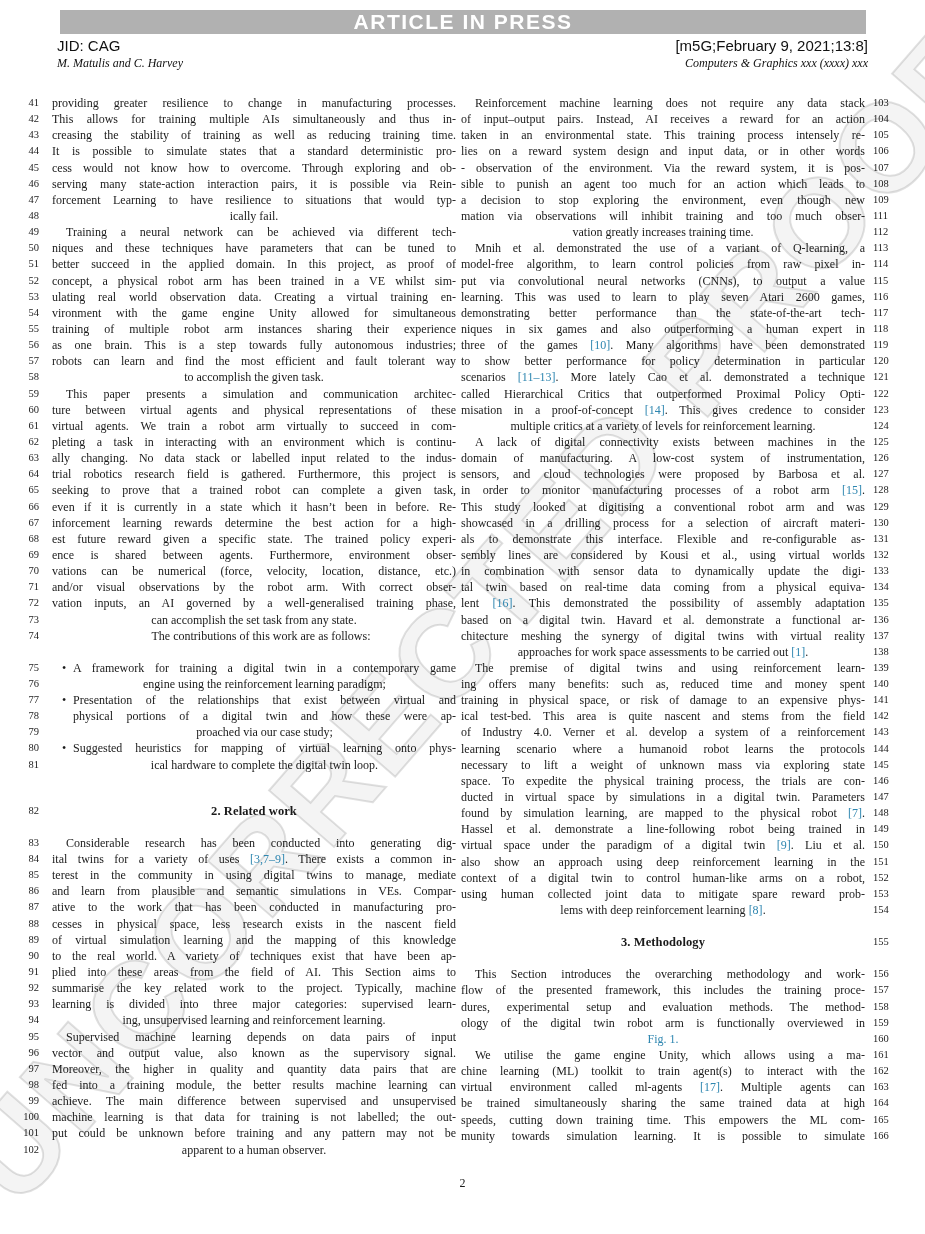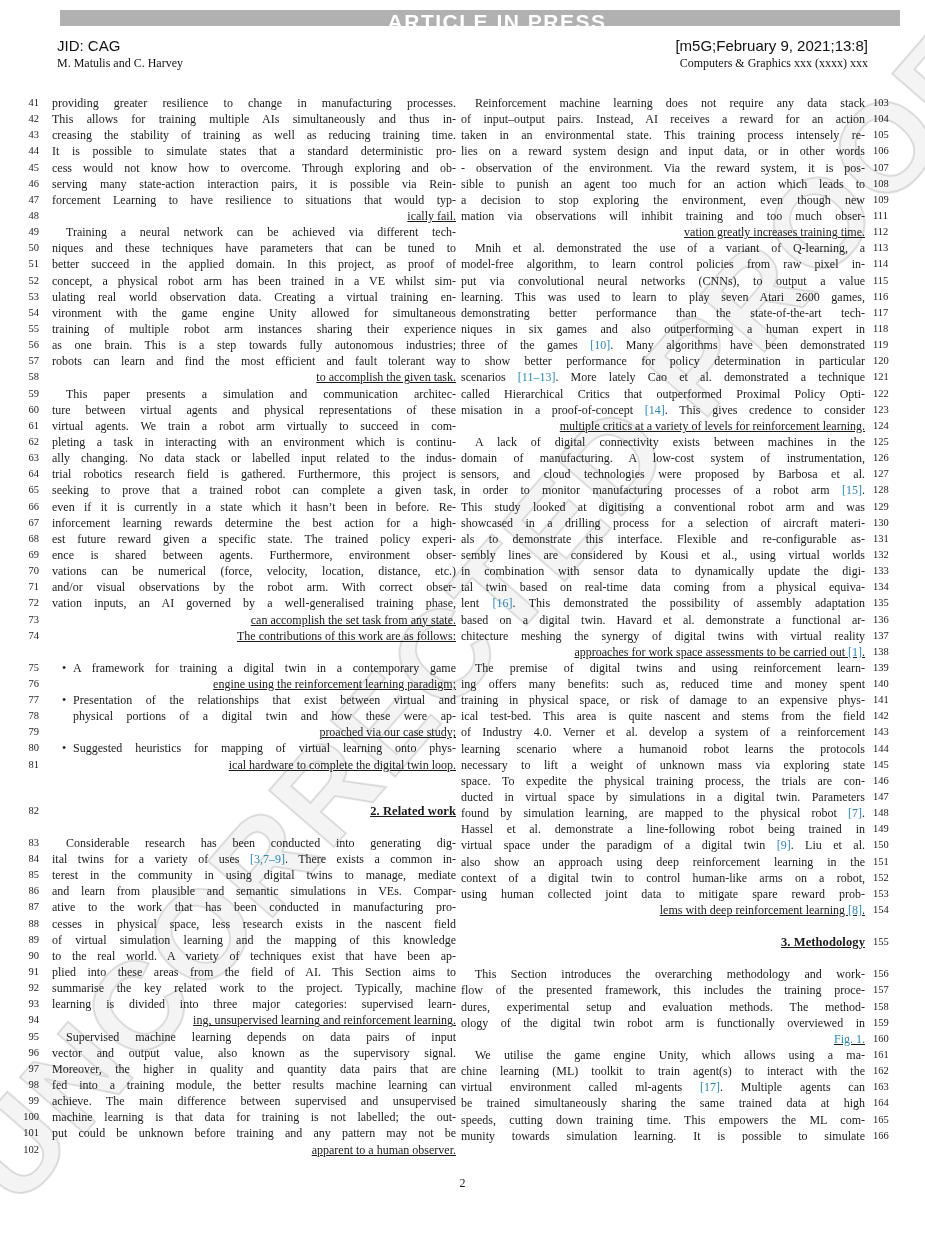--- a/index.html
+++ b/index.html
@@ -1,44 +1,44 @@
 <!DOCTYPE html>
 <html><head>
 <meta charset="utf-8">
 <style>
   html,body { margin:0; padding:0; background:#888; }
   .page { position:relative; width:925px; height:1234px; margin:0 auto; background:#ffffff;
           overflow:hidden; font-family:"Liberation Serif", serif; color:#1a1a1a; }
 
-  .banner { position:absolute; left:60px; top:10px; width:806px; height:16px;
+  .banner { position:absolute; left:60px; top:10px; width:806px; height:24px;
             background:var(--banner-bg,#b1b1b1); color:#fff;
             font-family:"Liberation Sans", sans-serif; font-weight:bold; font-size:21px;
-            letter-spacing:1.5px; text-align:center; line-height:24px;padding-left:34px; }
+            letter-spacing:1.5px; text-align:center; line-height:24px; }
 
   .mrow { position:absolute; left:57px; width:811px; display:flex; justify-content:space-between; }
   .mrow.jid  { top:37px; font-family:"Liberation Sans", sans-serif; font-size:15px; color:#111; }
-  .mrow.auth { top:56px; font-size:12px; color:#111; }
+  .mrow.auth { top:56px; font-size:12px; font-style:italic; color:#111; }
 
   .watermark { position:absolute; left:478px; top:615px; white-space:nowrap;
                transform:translate(-50%,-50%) rotate(-49deg);
                font-family:"Liberation Sans", sans-serif; font-weight:bold; font-size:125px;
                letter-spacing:3px; color:rgba(0,0,0,0.045);
                -webkit-text-stroke:2px rgba(0,0,0,0.12); pointer-events:none; }
 
   .cols { position:absolute; top:95px; left:20px; display:flex; }
   .col-left  { width:436px; }
   .col-right { width:436px; margin-left:5px; }
 
   .line-row { display:flex; height:16.15px; line-height:16.15px; font-size:12px; }
   .lnum { flex:0 0 19px; text-align:right; font-size:10.5px; color:#222; }
   .col-left  .lnum { margin-right:13px; }
   .col-right .lnum { flex:0 0 24px; text-align:left; margin-left:8px; }
   .ltxt { flex:1; overflow:hidden; }
   .tj { text-align:justify; text-align-last:justify; }
-  .tl { text-align:right;text-decoration:underline; }
+  .tl { text-align:center; }
   .ind { text-indent:14px; }
   .head { font-weight:bold; font-size:12.5px; letter-spacing:0.1px; }
   .bmark { flex:0 0 21px; box-sizing:border-box; padding-left:10px; }
   .g1 { margin-top:16px; }
   .g2 { margin-top:30px; }
   .cite { color:var(--link,#2e86b0); }
 
   .pagenum { position:absolute; top:1176px; left:0; width:100%; text-align:center;
              font-size:12px; color:#1a1a1a; }
 </style>

